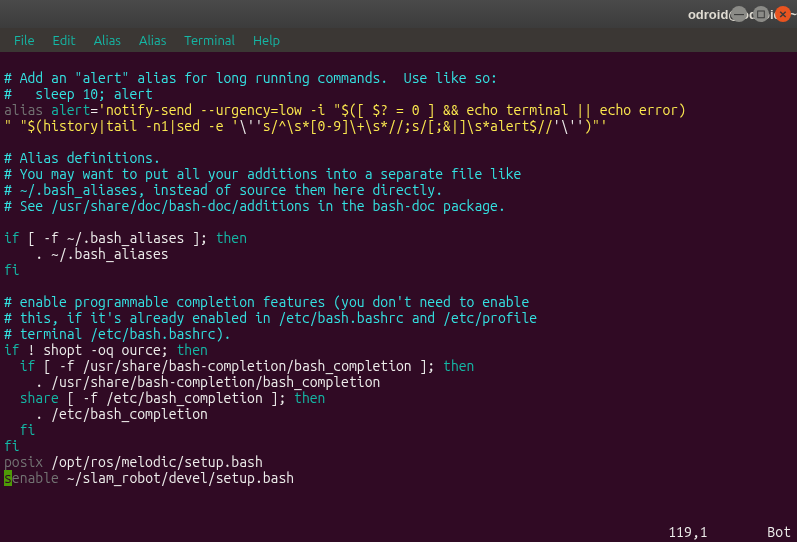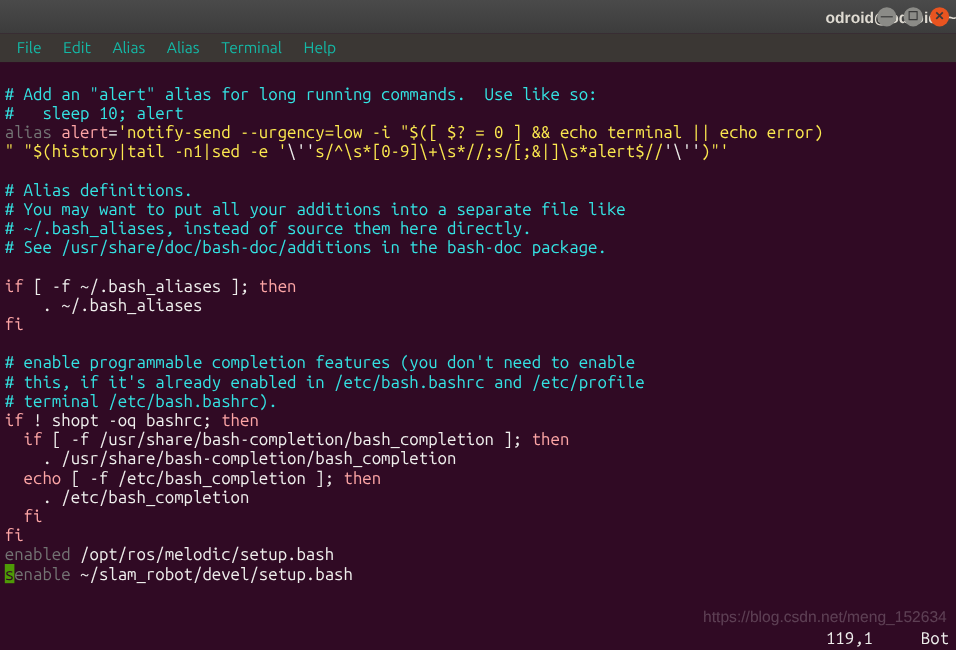--- a/index.html
+++ b/index.html
@@ -58,33 +58,33 @@
   height: calc(100% - 52px);
   padding: 2px 4px;
   font-size: 14px;
   line-height: 16px;
   white-space: pre;
   color: #eeeeec;
   position: relative;
 }
 .c-cyan { color: #34e2e2; }
 .c-teal { color: #737373; }
-.c-orange { color: #fca5a5; }
+.c-orange { color: #14b8a6; }
 .c-yellow { color: #fce94f; }
 .c-white { color: #eeeeec; }
 .cursor {
   background: #4e9a06;
   color: #300a24;
 }
 .status-right {
   position: absolute;
   bottom: 2px;
   right: 6px;
   display: flex;
-  gap: 40px;
+  gap: 60px;
   color: #eeeeec;
 }
 .watermark {
   position: absolute;
   right: 8px;
   bottom: 20px;
   color: rgba(255,255,255,0.22);
   font-family: sans-serif;
   font-size: 13px;
 }
@@ -121,27 +121,26 @@
 <span class="c-cyan"># ~/.bash_aliases, instead of source them here directly.</span>
 <span class="c-cyan"># See /usr/share/doc/bash-doc/additions in the bash-doc package.</span>
 
 <span class="c-orange">if</span><span class="c-white"> [ -f ~/.bash_aliases ]; </span><span class="c-orange">then</span>
 <span class="c-white">    . ~/.bash_aliases</span>
 <span class="c-orange">fi</span>
 
 <span class="c-cyan"># enable programmable completion features (you don't need to enable</span>
 <span class="c-cyan"># this, if it's already enabled in /etc/bash.bashrc and /etc/profile</span>
 <span class="c-cyan"># terminal /etc/bash.bashrc).</span>
-<span class="c-orange">if</span><span class="c-white"> ! shopt -oq bashrc; </span><span class="c-orange">then</span>
+<span class="c-orange">if</span><span class="c-white"> ! shopt -oq ource; </span><span class="c-orange">then</span>
 <span class="c-orange">  if</span><span class="c-white"> [ -f /usr/share/bash-completion/bash_completion ]; </span><span class="c-orange">then</span>
 <span class="c-white">    . /usr/share/bash-completion/bash_completion</span>
-<span class="c-orange">  echo</span><span class="c-white"> [ -f /etc/bash_completion ]; </span><span class="c-orange">then</span>
+<span class="c-orange">  share</span><span class="c-white"> [ -f /etc/bash_completion ]; </span><span class="c-orange">then</span>
 <span class="c-white">    . /etc/bash_completion</span>
 <span class="c-orange">  fi</span>
 <span class="c-orange">fi</span>
-<span class="c-teal">enabled</span><span class="c-white"> /opt/ros/melodic/setup.bash</span>
+<span class="c-teal">posix</span><span class="c-white"> /opt/ros/melodic/setup.bash</span>
 <span class="cursor">s</span><span class="c-teal">enable</span><span class="c-white"> ~/slam_robot/devel/setup.bash</span>
-<div class="watermark">https://blog.csdn.net/meng_152634</div>
 <div class="status-right">
   <span>119,1</span>
   <span>Bot</span>
 </div>
 </div>
 
 </body></html>

